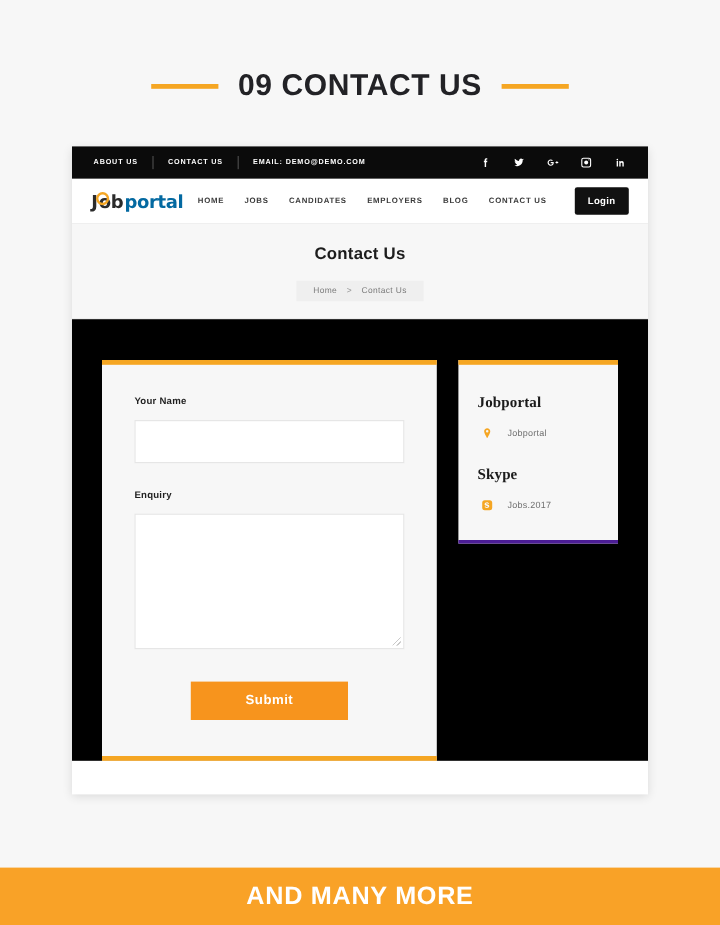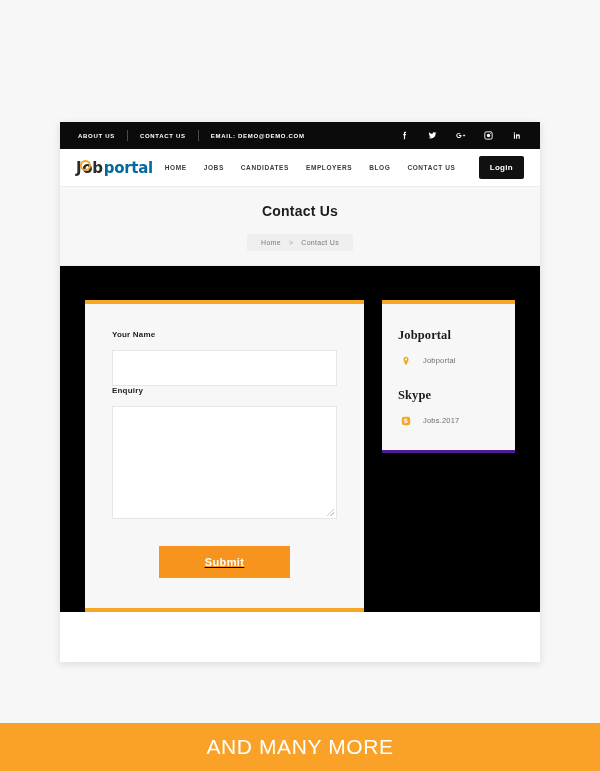--- a/index.html
+++ b/index.html
@@ -211,21 +211,21 @@
     display: block;
     margin-bottom: 11px;
   }
   .input-box {
     width: 100%;
     height: 36px;
     background: #ffffff;
     border: 1px solid #e6e6e6;
     display: block;
   }
-  .field-block { }
+  .field-block { margin-top: 22px; }
   .textarea-box {
     width: 100%;
     height: 113px;
     background: #ffffff;
     border: 1px solid #e6e6e6;
     position: relative;
   }
   .resize-grip {
     position: absolute;
     right: 2px;
@@ -233,21 +233,20 @@
     width: 7px;
     height: 7px;
     background:
       linear-gradient(135deg, transparent 0 45%, #c9c9c9 45% 55%, transparent 55% 100%),
       linear-gradient(135deg, transparent 0 70%, #c9c9c9 70% 80%, transparent 80% 100%);
   }
   .submit-wrap {
     margin-top: 27px;
     display: flex;
     justify-content: center;
-    text-decoration: underline;
   }
   .submit-btn {
     background: #f7941d;
     color: #ffffff;
     font-size: 11px;
     font-weight: bold;
     letter-spacing: 0.4px;
     padding: 10px 46px;
     border: none;
     cursor: pointer;
@@ -305,29 +304,34 @@
     width: 600px;
     height: 48px;
     background: #f9a227;
     display: flex;
     align-items: center;
     justify-content: center;
   }
   .banner-text {
     color: #ffffff;
     font-size: 21px;
-    font-weight: normal;
+    font-weight: bold;
     letter-spacing: 0.6px;
   }
 </style>
 </head>
 <body>
 
 <div class="page">
 
+  <div class="section-heading">
+    <span class="heading-rule"></span>
+    <span class="heading-text">09 CONTACT US</span>
+    <span class="heading-rule"></span>
+  </div>
 
   <div class="site">
 
     <div class="topbar">
       <div class="topbar-links">
         <span class="topbar-link">ABOUT US</span>
         <span class="topbar-sep"></span>
         <span class="topbar-link">CONTACT US</span>
         <span class="topbar-sep"></span>
         <span class="topbar-link">EMAIL: DEMO@DEMO.COM</span>

